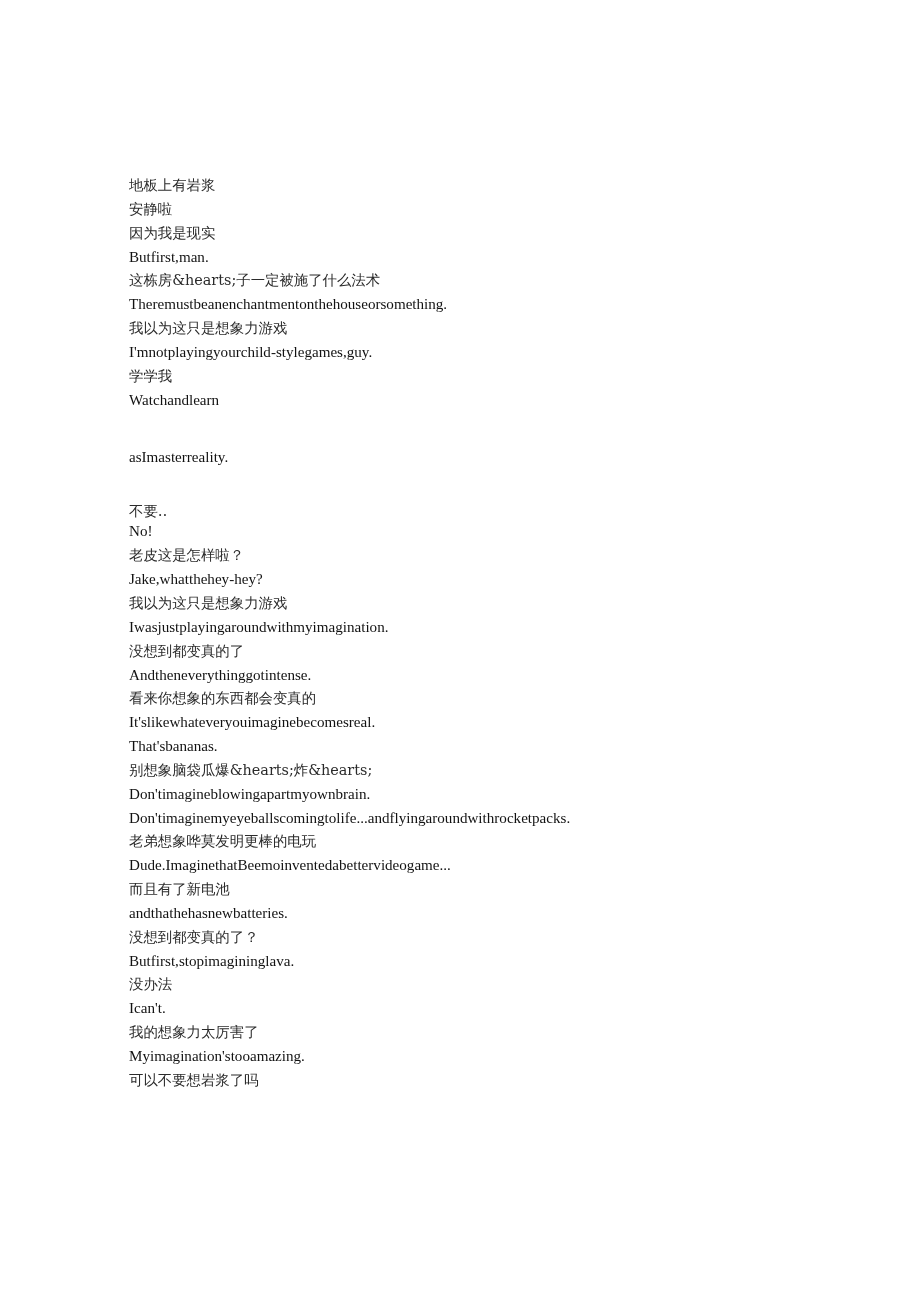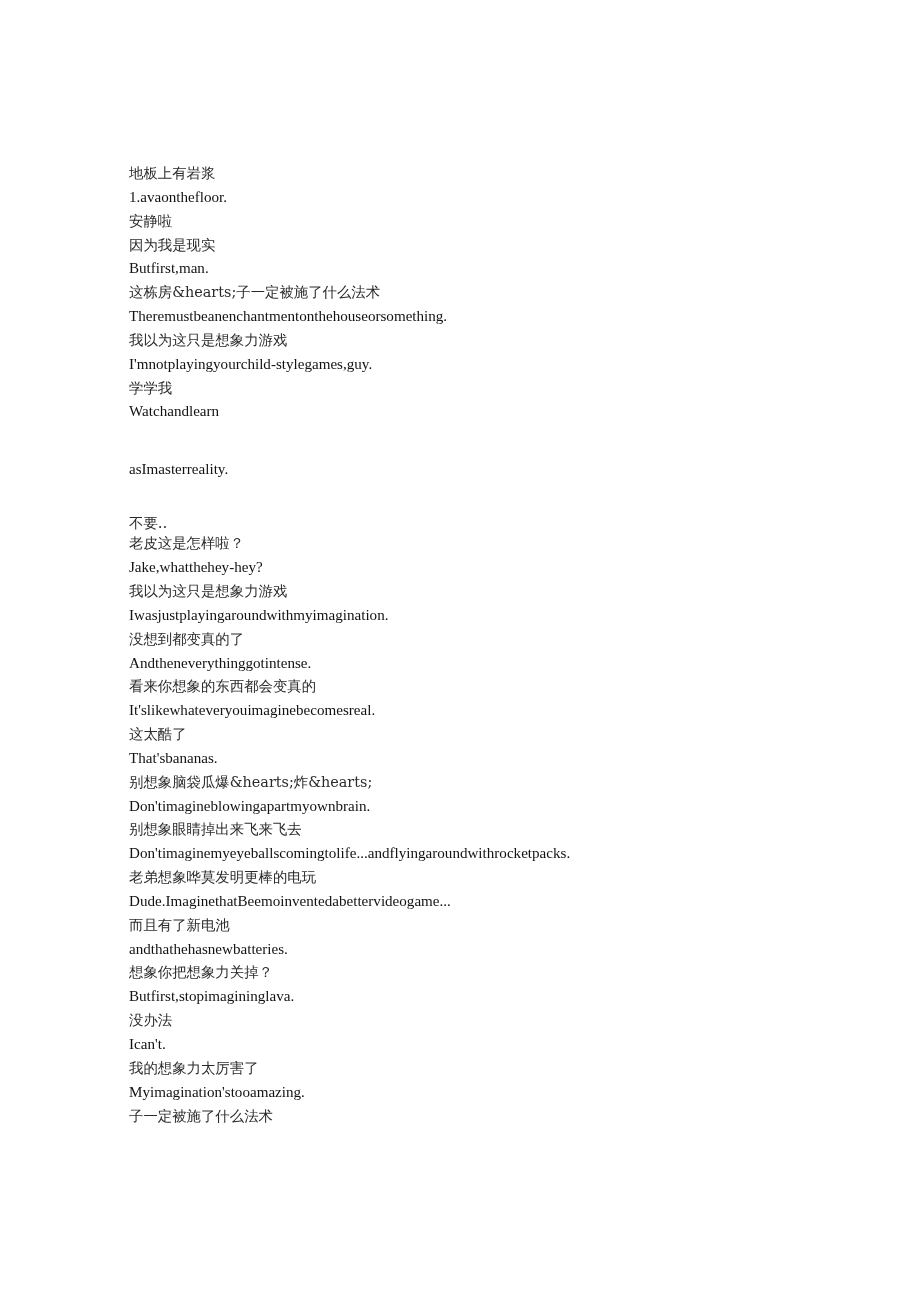--- a/index.html
+++ b/index.html
@@ -14,21 +14,21 @@
     position: relative;
     overflow: hidden;
     font-family: "Liberation Serif", "DejaVu Serif", serif;
     -webkit-font-smoothing: antialiased;
   }
 
   
   #document-page {
     position: absolute;
     left: 0;
-    top: 4px;
+    top: 16px;
     width: 920px;
     height: 915px;
     background: #ffffff;
     box-sizing: border-box;
   }
 
   
   #transcript-body {
     position: absolute;
     left: 129px;
@@ -70,51 +70,49 @@
     height: 18px;
     margin-top: 36px;
   }
 </style>
 </head>
 <body>
 
 <div id="document-page" style="background: rgb(255, 255, 255);">
   <div id="transcript-body" style="left: 129px; top: 158px;">
       <div class="line cn">地板上有岩浆</div>
-      <div class="line en">1.avaonthefloor.</div>
       <div class="line cn">安静啦</div>
       <div class="line cn">因为我是现实</div>
       <div class="line en">Butfirst,man.</div>
       <div class="line cn">这栋房&amp;hearts;子一定被施了什么法术</div>
       <div class="line en">Theremustbeanenchantmentonthehouseorsomething.</div>
       <div class="line cn">我以为这只是想象力游戏</div>
       <div class="line en">I'mnotplayingyourchild-stylegames,guy.</div>
       <div class="line cn">学学我</div>
       <div class="line en">Watchandlearn</div>
       <div class="line en tight">asImasterreality.</div>
       <div class="line cn tight">不要‥</div>
+      <div class="line en">No!</div>
       <div class="line cn">老皮这是怎样啦？</div>
       <div class="line en">Jake,whatthehey-hey?</div>
       <div class="line cn">我以为这只是想象力游戏</div>
       <div class="line en">Iwasjustplayingaroundwithmyimagination.</div>
       <div class="line cn">没想到都变真的了</div>
       <div class="line en">Andtheneverythinggotintense.</div>
       <div class="line cn">看来你想象的东西都会变真的</div>
       <div class="line en">It'slikewhateveryouimaginebecomesreal.</div>
-      <div class="line cn">这太酷了</div>
       <div class="line en">That'sbananas.</div>
       <div class="line cn">别想象脑袋瓜爆&amp;hearts;炸&amp;hearts;</div>
       <div class="line en">Don'timagineblowingapartmyownbrain.</div>
-      <div class="line cn">别想象眼睛掉出来飞来飞去</div>
       <div class="line en">Don'timaginemyeyeballscomingtolife...andflyingaroundwithrocketpacks.</div>
       <div class="line cn">老弟想象哗莫发明更棒的电玩</div>
       <div class="line en">Dude.ImaginethatBeemoinventedabettervideogame...</div>
       <div class="line cn">而且有了新电池</div>
       <div class="line en">andthathehasnewbatteries.</div>
-      <div class="line cn">想象你把想象力关掉？</div>
+      <div class="line cn">没想到都变真的了？</div>
       <div class="line en">Butfirst,stopimagininglava.</div>
       <div class="line cn">没办法</div>
       <div class="line en">Ican't.</div>
       <div class="line cn">我的想象力太厉害了</div>
       <div class="line en">Myimagination'stooamazing.</div>
-      <div class="line cn">子一定被施了什么法术</div>
+      <div class="line cn">可以不要想岩浆了吗</div>
     </div>
 </div>
 
 </body></html>

